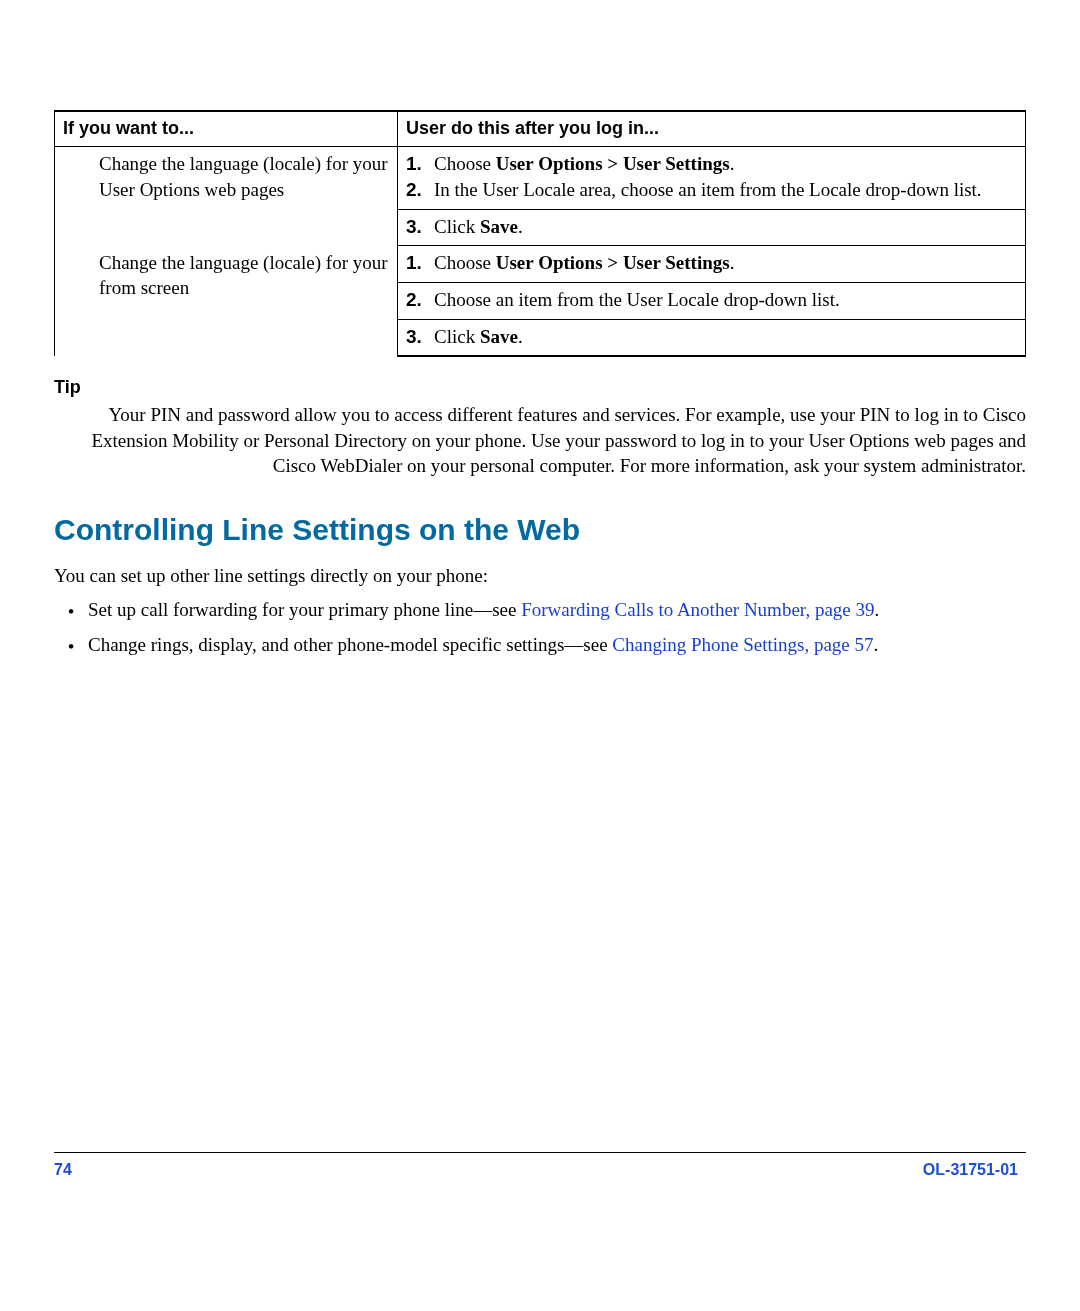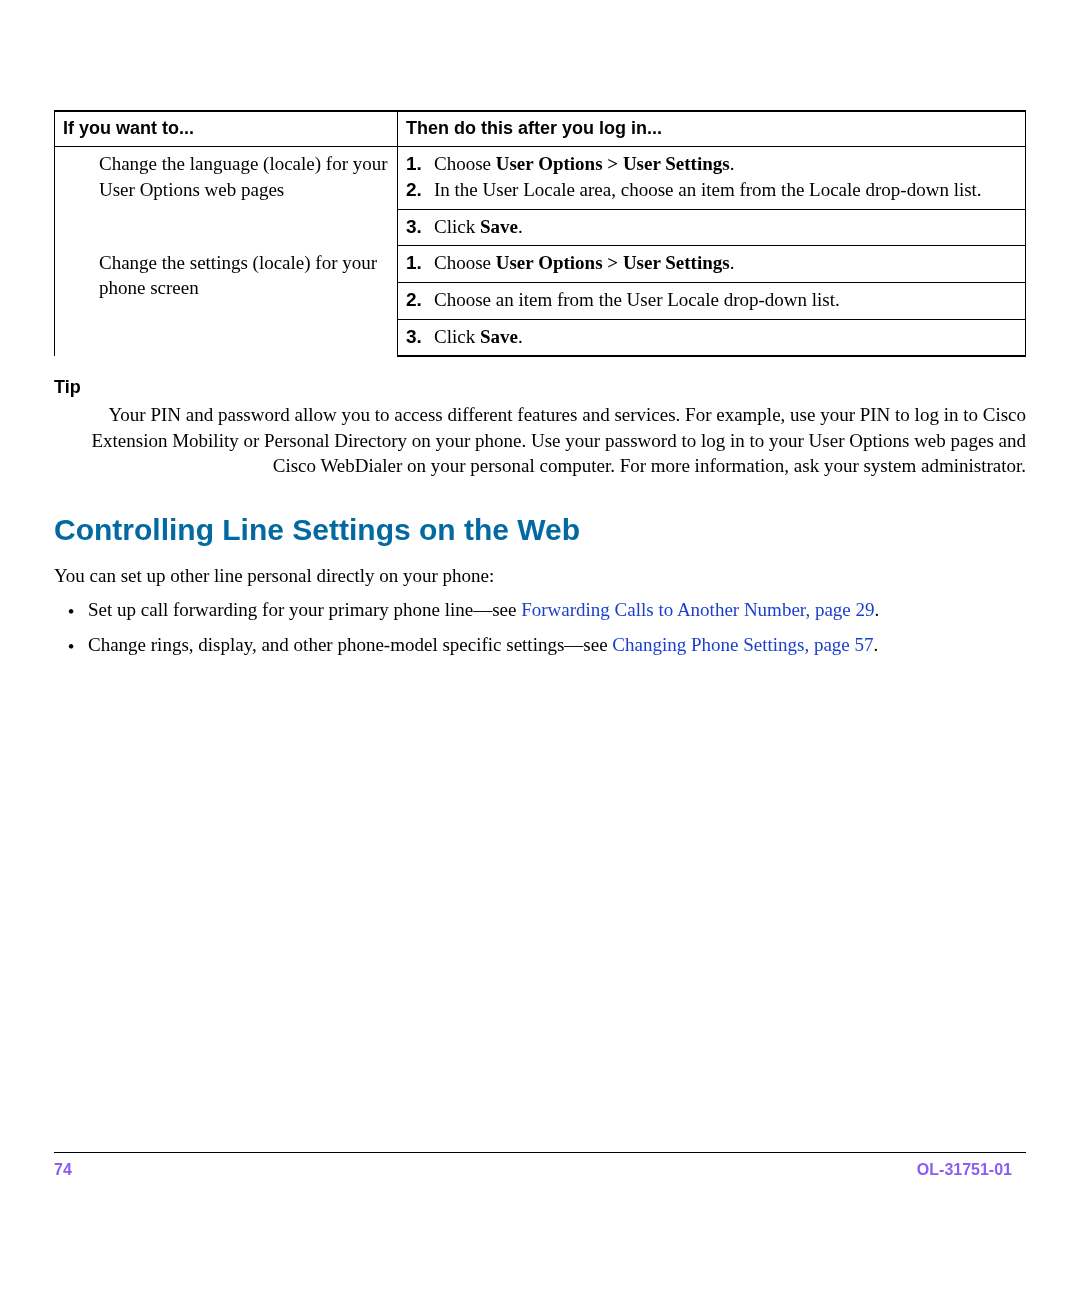--- a/index.html
+++ b/index.html
@@ -104,48 +104,48 @@
     flex: 1;
   }
   a.xref {
     color: #1a3fcf;
     text-decoration: none;
   }
   .footer {
     position: absolute;
     bottom: 132px;
     left: 54px;
-    right: 68px;
+    right: 62px;
     display: flex;
     justify-content: space-between;
     font-family: Arial, Helvetica, sans-serif;
     font-weight: bold;
     font-size: 16px;
-    color: #8b5cf6;
+    color: #1d4ed8;
     border-top: none;
     padding-top: 10px;
   }
   .footer-rule {
     position: absolute;
     bottom: 158px;
     left: 54px;
     right: 54px;
     border-top: 1px solid #000;
   }
 </style>
 </head>
 <body>
 
 <div class="page">
 
   <table class="proc">
     <tbody>
         <tr>
       <th>If you want to...</th>
-      <th>Then do this after you log in...</th>
+      <th>User do this after you log in...</th>
     </tr>
 
     <tr>
       <td class="left-col" rowspan="2">Change the language (locale) for your User Options web pages</td>
       <td>
         <div class="step-wrap">
           <span class="step-num">1.</span>
           <span class="step-text">
             <span>Choose </span><span class="bold">User Options &gt; User Settings</span><span>.</span>
           </span>
@@ -163,21 +163,21 @@
         <div class="step-wrap">
           <span class="step-num">3.</span>
           <span class="step-text">
             <span>Click </span><span class="bold">Save</span><span>.</span>
           </span>
         </div>
       </td>
     </tr>
 
     <tr>
-      <td class="left-col" rowspan="3">Change the settings (locale) for your phone screen</td>
+      <td class="left-col" rowspan="3">Change the language (locale) for your from screen</td>
       <td>
         <div class="step-wrap">
           <span class="step-num">1.</span>
           <span class="step-text">
             <span>Choose </span><span class="bold">User Options &gt; User Settings</span><span>.</span>
           </span>
         </div>
       </td>
     </tr>
     <tr>
@@ -201,27 +201,27 @@
       </td>
     </tr>
   </tbody>
     </table>
 
   <div class="tip-heading">Tip</div>
   <div class="tip-body">Your PIN and password allow you to access different features and services. For example, use your PIN to log in to Cisco Extension Mobility or Personal Directory on your phone. Use your password to log in to your User Options web pages and Cisco WebDialer on your personal computer. For more information, ask your system administrator.</div>
 
   <h2 class="section-heading">Controlling Line Settings on the Web</h2>
 
-  <div class="para">You can set up other line personal directly on your phone:</div>
+  <div class="para">You can set up other line settings directly on your phone:</div>
 
   <ul class="bullets">
     <li>
       <span class="dot">•</span>
       <span class="li-text">
-        <span>Set up call forwarding for your primary phone line—see </span><a href="#" class="xref">Forwarding Calls to Another Number, page 29</a><span>.</span>
+        <span>Set up call forwarding for your primary phone line—see </span><a href="#" class="xref">Forwarding Calls to Another Number, page 39</a><span>.</span>
       </span>
     </li>
     <li>
       <span class="dot">•</span>
       <span class="li-text">
         <span>Change rings, display, and other phone-model specific settings—see </span><a href="#" class="xref">Changing Phone Settings, page 57</a><span>.</span>
       </span>
     </li>
   </ul>
 

